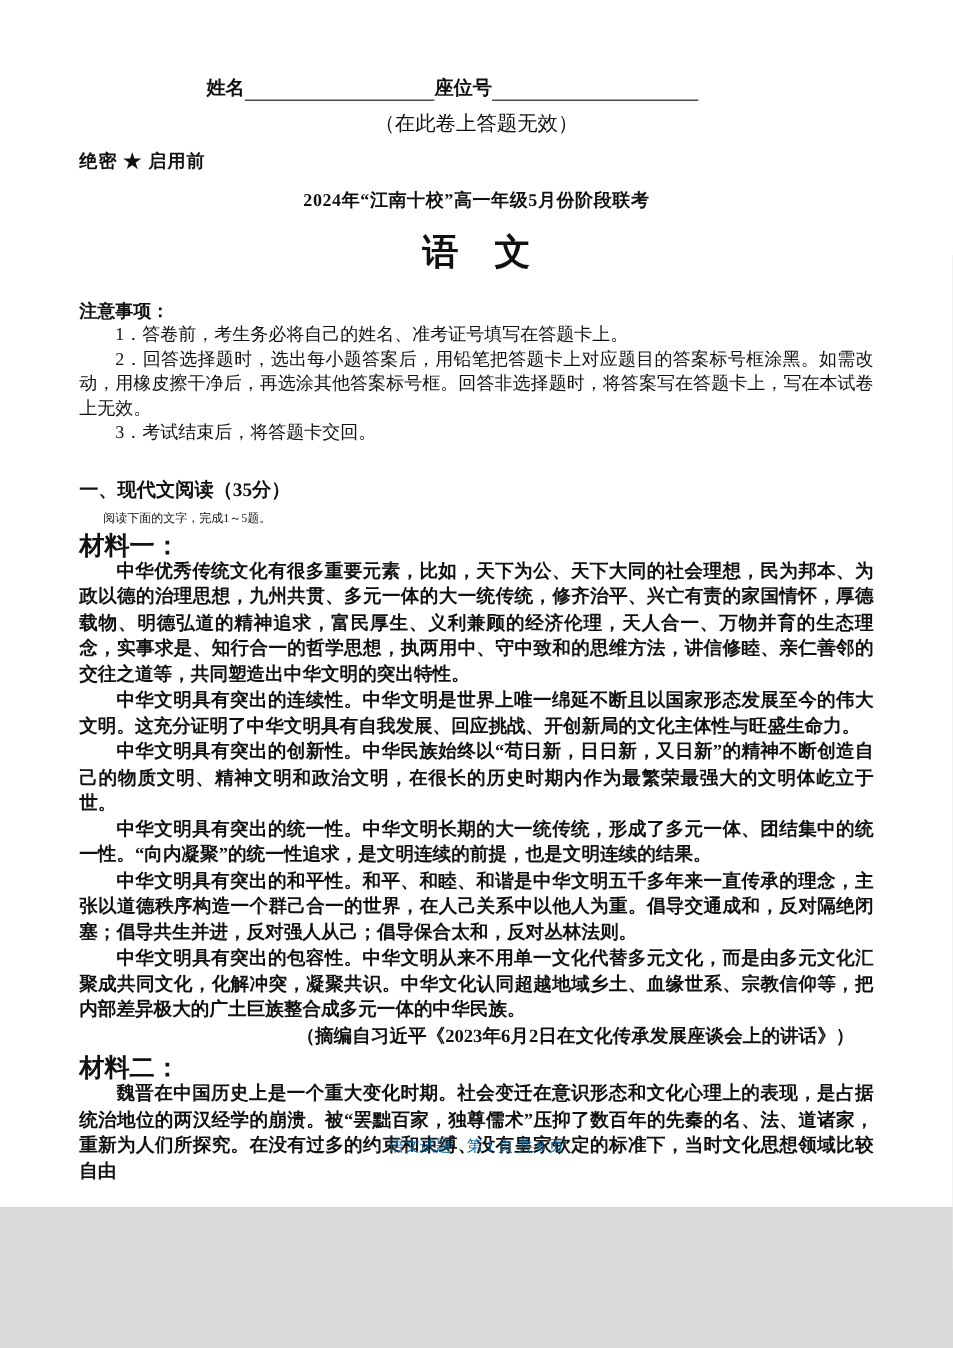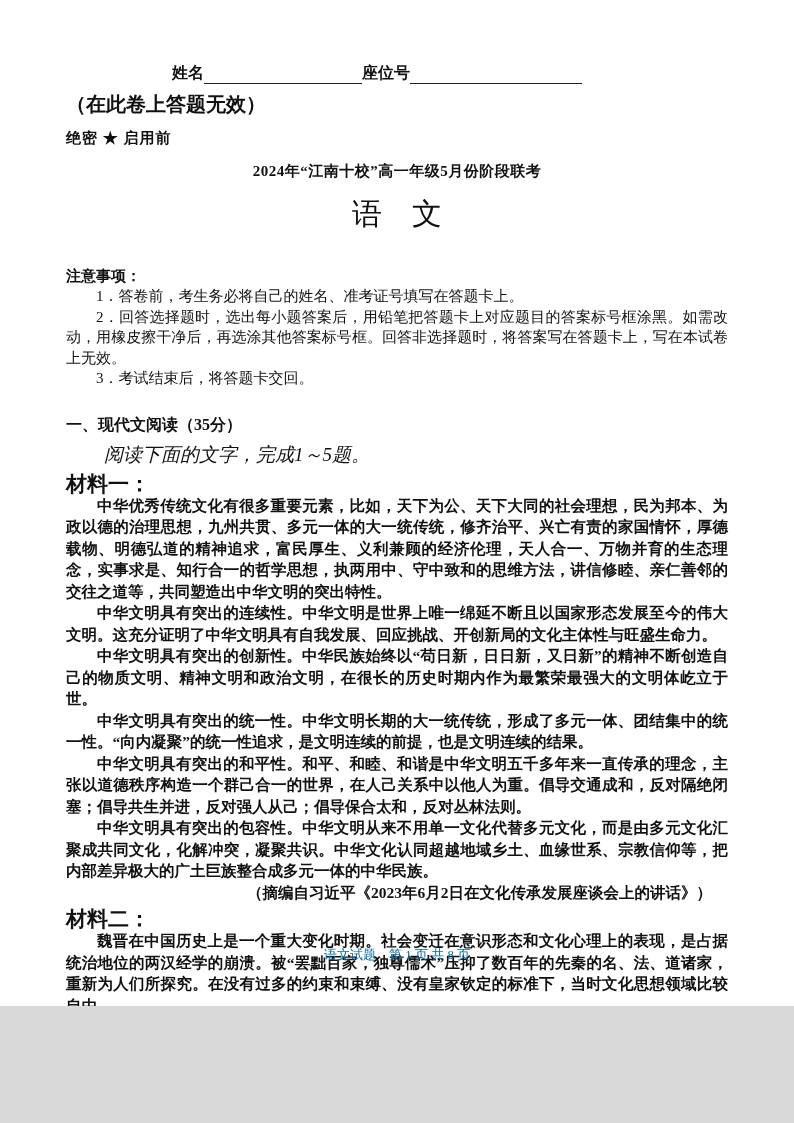--- a/index.html
+++ b/index.html
@@ -29,47 +29,48 @@
   .name-row .lbl { font-weight: 600; white-space: nowrap; }
   .blank {
     display: inline-block;
     border-bottom: 1.6px solid #222;
     height: 17px;
   }
   .blank.w1 { width: 158px; }
   .blank.w2 { width: 172px; }
   .seat-lbl { }
   .invalid-note {
-    font-size: 20px;
-    font-weight: 700;
+    text-align: center;
+    font-size: 17px;
+    font-weight: 400;
     margin-top: 7px;
   }
   .secrecy {
     font-size: 15px;
     font-weight: 700;
     margin-top: 11px;
     letter-spacing: 1px;
   }
   .exam-title {
     text-align: center;
     font-size: 15px;
     font-weight: 700;
     margin: 14px 0 0 0;
     letter-spacing: 0.5px;
   }
   .subject {
     text-align: center;
     font-size: 30px;
-    font-weight: 400;
+    font-weight: 700;
     margin: 13px 0 0 0;
   }
   .notice-head {
     font-size: 15px;
     font-weight: 700;
-    margin-top: 32px;
+    margin-top: 19px;
   }
   .notice-item {
     margin: 0;
     font-size: 15px;
     line-height: 20.5px;
     text-indent: 2em;
     text-align: justify;
     text-justify: inter-ideograph;
   }
   .sec-head {
@@ -78,23 +79,22 @@
     margin-top: 26px;
   }
   .sec-sub {
     font-size: 15.5px;
     font-weight: 700;
     margin-top: 7px;
     text-indent: 2em;
   }
   .instruction {
     margin: 6px 0 0 0;
-    font-size: 19px;
+    font-size: 10px;
     text-indent: 2em;
-    font-style: italic;
   }
   .mat-label {
     font-size: 21px;
     font-weight: 700;
     margin-top: 5px;
     line-height: 22px;
   }
   .body-p {
     margin: 0;
     font-size: 15.5px;

